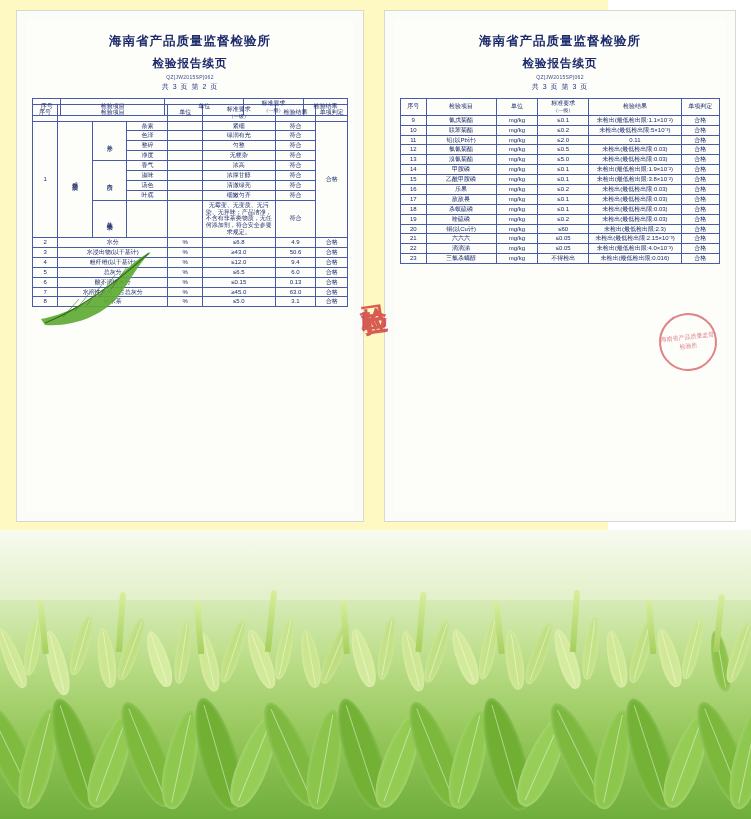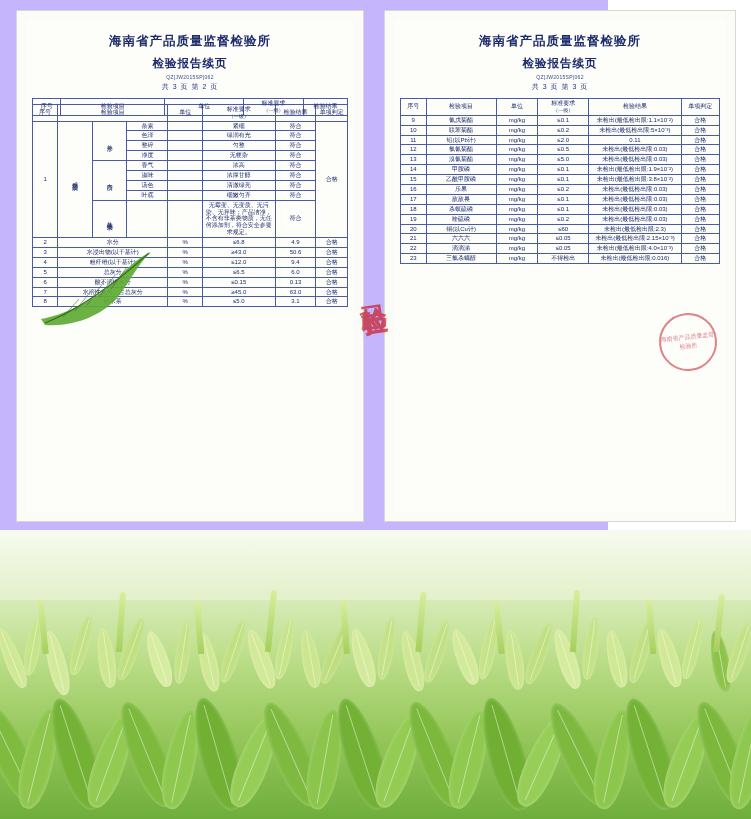--- a/index.html
+++ b/index.html
@@ -7,21 +7,21 @@
   body {
     width:751px; height:819px;
     font-family:"Liberation Sans", sans-serif;
     background:#ffffff;
     overflow:hidden;
     position:relative;
   }
   
   #reports {
     position:absolute; left:0; top:0; width:608px; height:530px;
-    background:#c4b5fd;
+    background:#fef9c3;
   }
   .page {
     position:absolute;
     background:#fbfcf7;
     border:1px solid #d8d8cf;
     overflow:hidden;
   }
   #page-left  { left:16px;  top:10px; width:348px; height:512px; }
   #page-right { left:384px; top:10px; width:352px; height:512px; }
 

